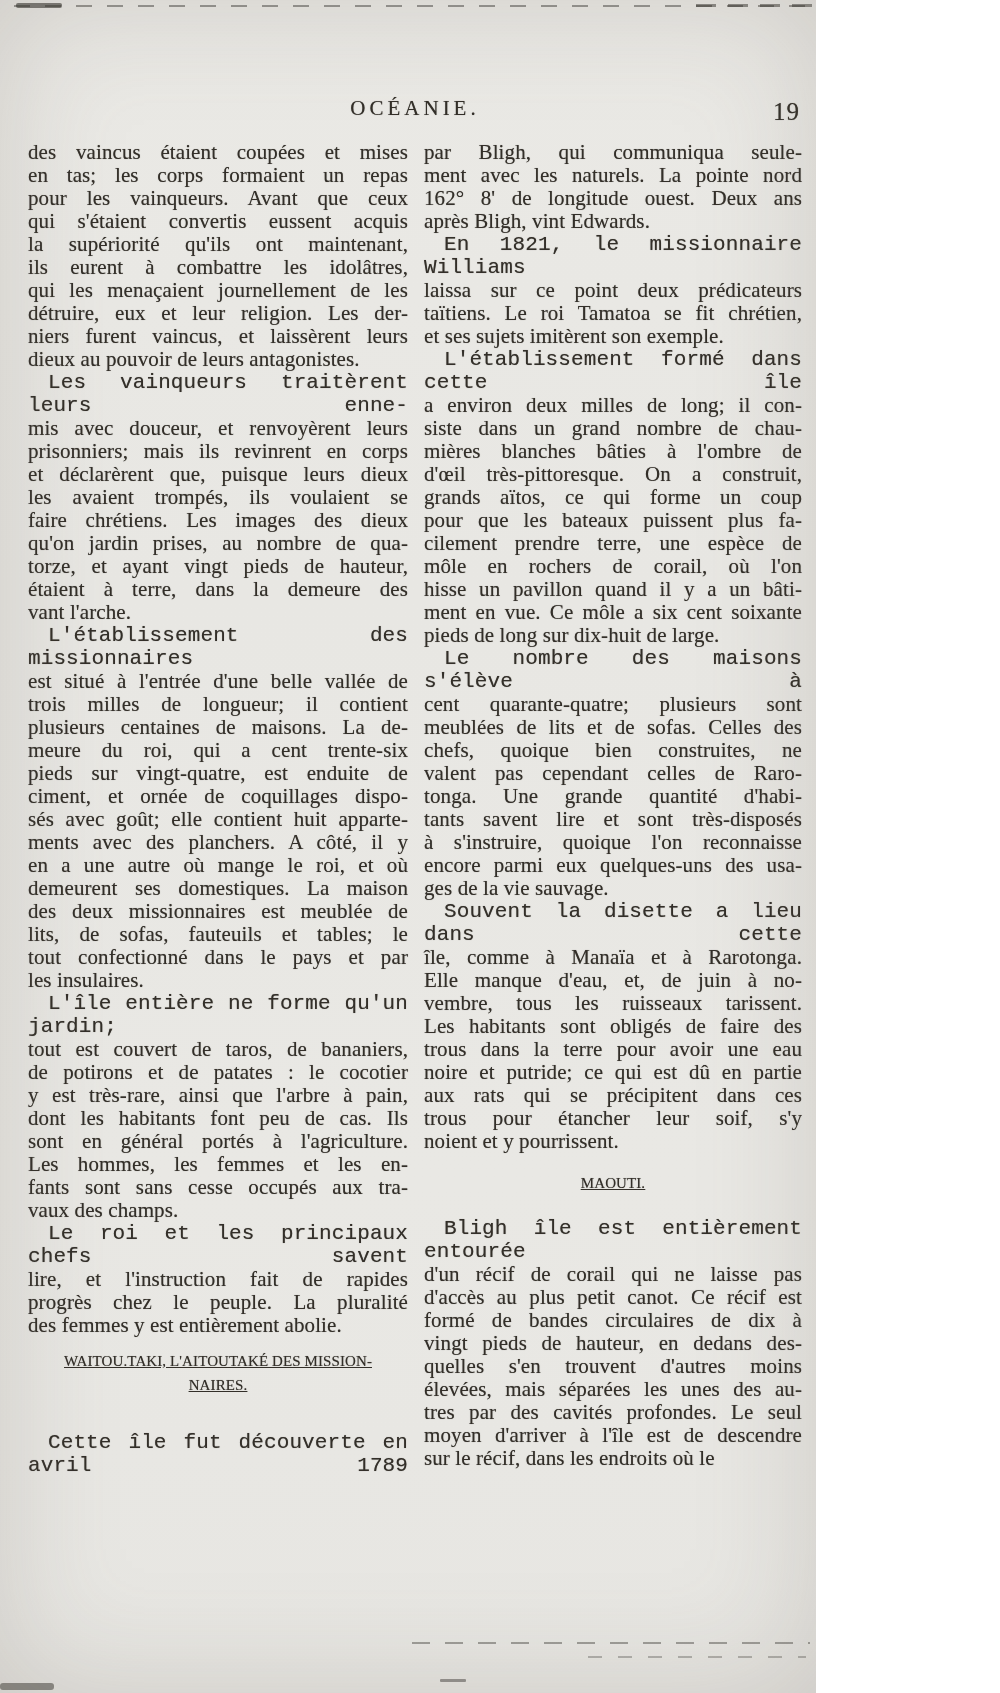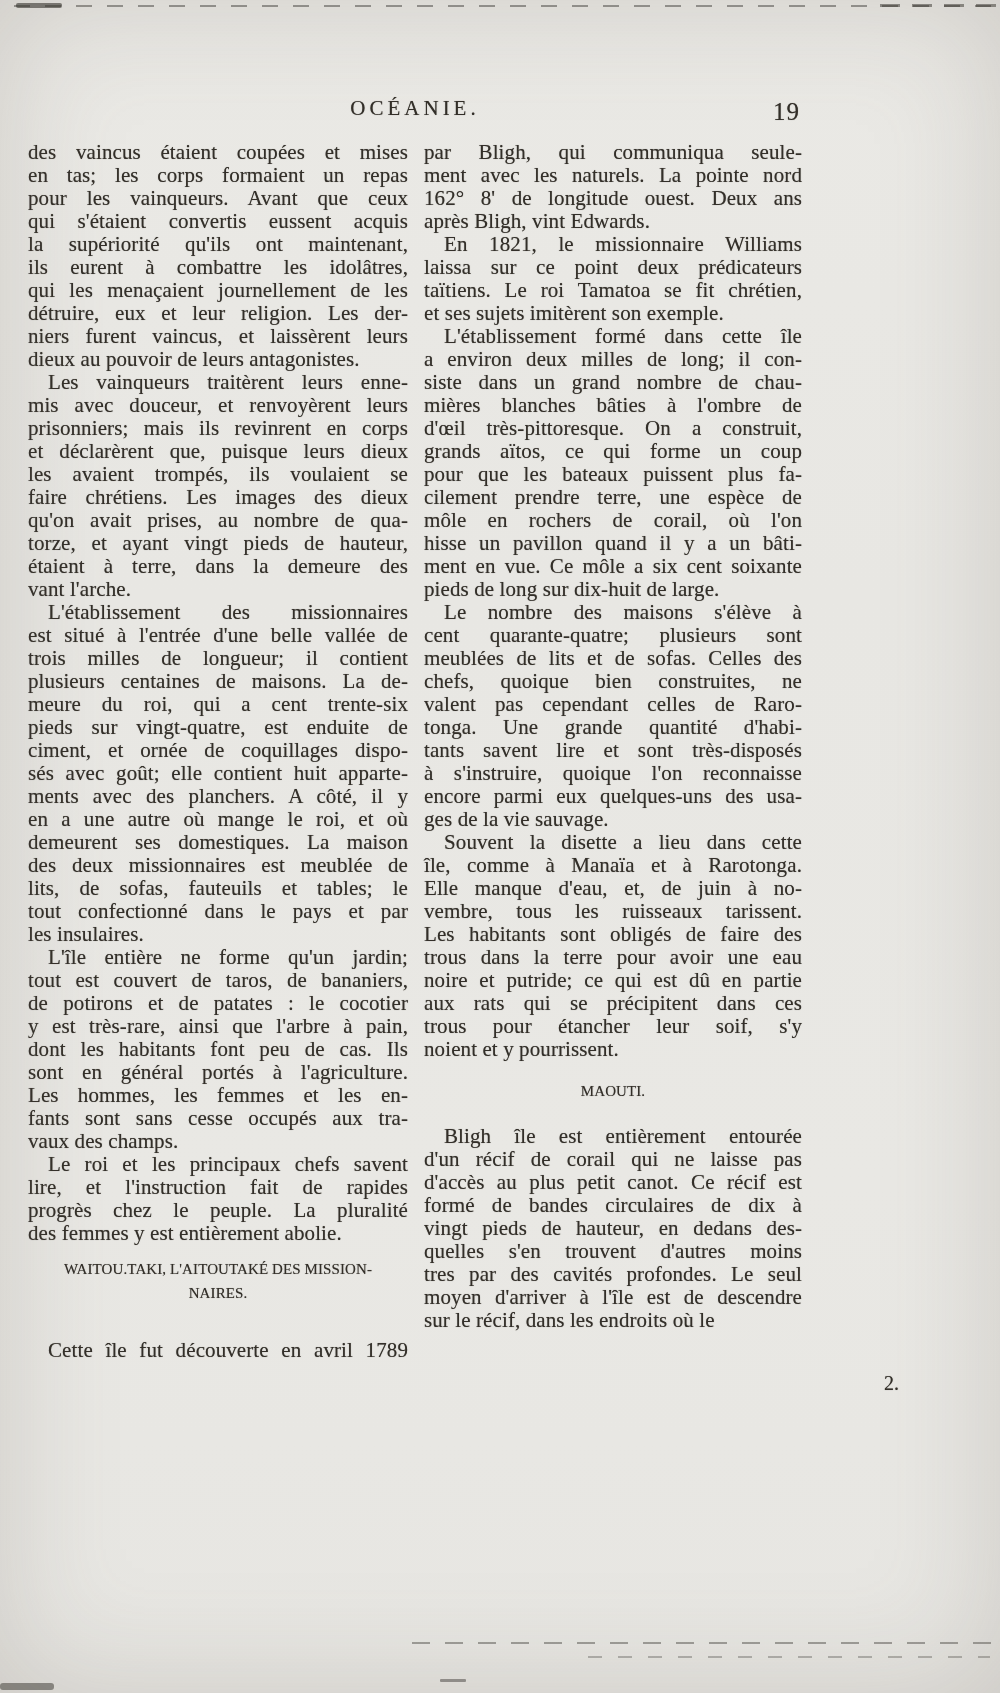--- a/index.html
+++ b/index.html
@@ -2,21 +2,21 @@
 <html style="--paper: #e9e8e4; --ink: #332f29;"><head>
 <meta charset="utf-8">
 <title>Océanie — page 19</title>
 <style>
   * { box-sizing: border-box; }
   html, body { margin: 0; padding: 0; }
   body { width: 1000px; }
 
   .page {
     position: relative;
-    width: 1000px;
+    width: 816px;
     height: 1693px;
     background: var(--paper, #e9e8e4);
     background-image: linear-gradient(180deg, #eae9e5 0%, #e8e7e3 35%, #e9e8e4 70%, #e7e6e2 100%);
     color: var(--ink, #332f29);
     font-family: "Liberation Serif", "DejaVu Serif", serif;
     overflow: hidden;
   }
   .page::after {
     content: "";
     position: absolute;
@@ -62,27 +62,28 @@
   .column-right { left: 424px; width: 378px; }
 
   .para { margin: 0; }
   .tline {
     text-align: justify;
     text-align-last: justify;
     text-shadow: 0 0 0.8px rgba(50,47,42,0.55);
     letter-spacing: 0.1px;
   }
   .tline-last { text-align: right; text-align-last: left; }
-  .para.indent .tline:first-child { text-indent: 20px; }
+  .para.indent .tline:first-child { text-indent: 20px; font-family: Liberation Mono, monospace; }
   .para.justify-all .tline-last { text-align: justify; text-align-last: justify; }
 
   .section-heading {
     font-size: 15px;
     line-height: 24px;
     letter-spacing: 1.2px;
+    text-decoration: underline;
   }
   .section-heading .tline,
   .section-heading .tline-last {
     text-align: center;
     text-align-last: center;
     text-indent: 0;
   }
   .heading-left  { margin: 12px 0 34px; }
   .heading-right { margin: 18px 0 22px; }
 
@@ -176,21 +177,21 @@
         <div class="tline">niers furent vaincus, et laissèrent leurs</div>
         <div class="tline tline-last">dieux au pouvoir de leurs antagonistes.</div>
       </div>
     <div class="para indent">
         <div class="tline">Les vainqueurs traitèrent leurs enne-</div>
         <div class="tline">mis avec douceur, et renvoyèrent leurs</div>
         <div class="tline">prisonniers; mais ils revinrent en corps</div>
         <div class="tline">et déclarèrent que, puisque leurs dieux</div>
         <div class="tline">les avaient trompés, ils voulaient se</div>
         <div class="tline">faire chrétiens. Les images des dieux</div>
-        <div class="tline">qu'on avait prises, au nombre de qua-</div>
+        <div class="tline">qu'on jardin prises, au nombre de qua-</div>
         <div class="tline">torze, et ayant vingt pieds de hauteur,</div>
         <div class="tline">étaient à terre, dans la demeure des</div>
         <div class="tline tline-last">vant l'arche.</div>
       </div>
     <div class="para indent">
         <div class="tline">L'établissement des missionnaires</div>
         <div class="tline">est situé à l'entrée d'une belle vallée de</div>
         <div class="tline">trois milles de longueur; il contient</div>
         <div class="tline">plusieurs centaines de maisons. La de-</div>
         <div class="tline">meure du roi, qui a cent trente-six</div>
@@ -285,20 +286,21 @@
     <div class="section-heading heading-right">
         <div class="tline tline-last">MAOUTI.</div>
       </div>
     <div class="para indent">
         <div class="tline">Bligh île est entièrement entourée</div>
         <div class="tline">d'un récif de corail qui ne laisse pas</div>
         <div class="tline">d'accès au plus petit canot. Ce récif est</div>
         <div class="tline">formé de bandes circulaires de dix à</div>
         <div class="tline">vingt pieds de hauteur, en dedans des-</div>
         <div class="tline">quelles s'en trouvent d'autres moins</div>
+        <div class="tline">élevées, mais séparées les unes des au-</div>
         <div class="tline">tres par des cavités profondes. Le seul</div>
         <div class="tline">moyen d'arriver à l'île est de descendre</div>
         <div class="tline tline-last">sur le récif, dans les endroits où le</div>
       </div>
   </section>
 
   <div class="signature-mark">2.</div>
 
   <div class="scan-rule-b1"></div>
   <div class="scan-rule-b2"></div>

